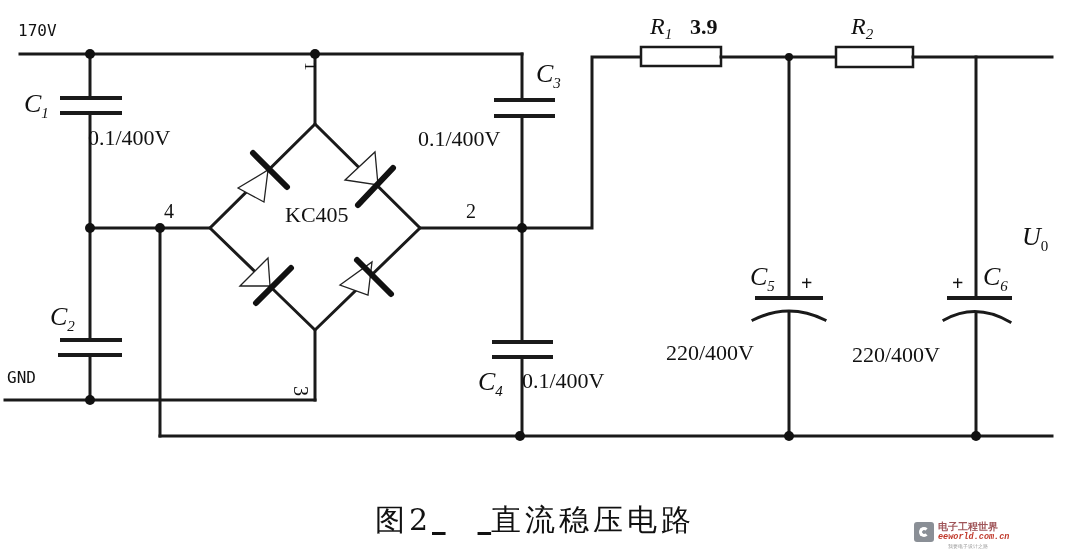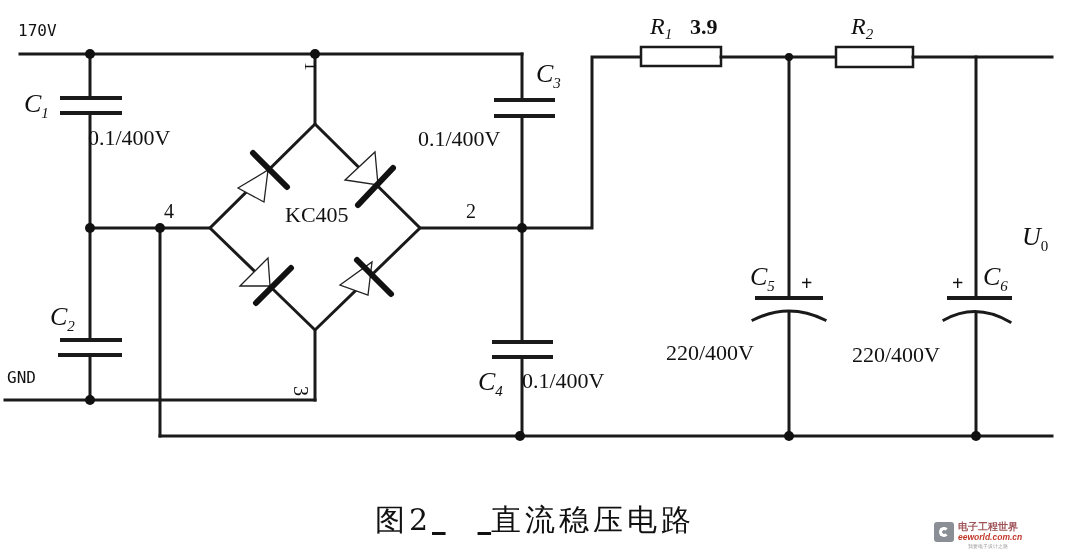--- a/index.html
+++ b/index.html
@@ -11,25 +11,25 @@
   .node { fill: #111111; }
   .diode-bar { stroke: #111; stroke-width: 6; stroke-linecap: round; }
   .diode-tri { stroke: #222; stroke-width: 1.3; fill: #ffffff; }
   .lbl { font-family: "Liberation Serif", serif; fill: #111; }
   .lbl-sans { font-family: "DejaVu Sans Mono", monospace; fill: #111; }
   .ital { font-style: italic; }
   .sub { font-size: 15px; }
   .caption { position: absolute; left: 0; width: 1070px; top: 500px; text-align: center;
              font-family: "DejaVu Serif", serif; font-size: 30px; color: #111; letter-spacing: 4px; text-decoration: underline; }
   .caption span { display: inline-block; }
-  .wm { position: absolute; left: 934px; top: 520px; width: 96px; height: 30px; }
+  .wm { position: absolute; left: 914px; top: 520px; width: 96px; height: 30px; }
   .wm .box { position: absolute; left: 0; top: 2px; width: 20px; height: 20px; background: #8a8f96; border-radius: 3px; }
   .wm .box::after { content: ""; position: absolute; left: 5px; top: 5px; width: 10px; height: 10px; border: 3px solid #fff; border-right-color: transparent; border-radius: 50%; box-sizing: border-box; }
   .wm .t1 { position: absolute; left: 24px; top: 0; font-family: "DejaVu Sans", sans-serif; font-size: 10px; color: #a0565a; font-weight: bold; }
-  .wm .t2 { position: absolute; left: 24px; top: 12px; font-family: Liberation Sans, sans-serif; font-size: 8.5px; color: #c0392b; font-style: italic; font-weight: bold; }
+  .wm .t2 { position: absolute; left: 24px; top: 12px; font-family: Liberation Mono, monospace; font-size: 8.5px; color: #c0392b; font-style: italic; font-weight: bold; }
   .wm .t3 { position: absolute; left: 34px; top: 23px; font-family: "DejaVu Sans", sans-serif; font-size: 5px; color: #999; }
 </style>
 </head>
 <body>
 
 <svg id="schematic" width="1070" height="500" viewBox="0 0 1070 500" xmlns="http://www.w3.org/2000/svg">
 
   <g>
     <line class="wire" x1="20" y1="54" x2="522" y2="54"></line>
     <line class="wire" x1="522" y1="54" x2="522" y2="100"></line>

